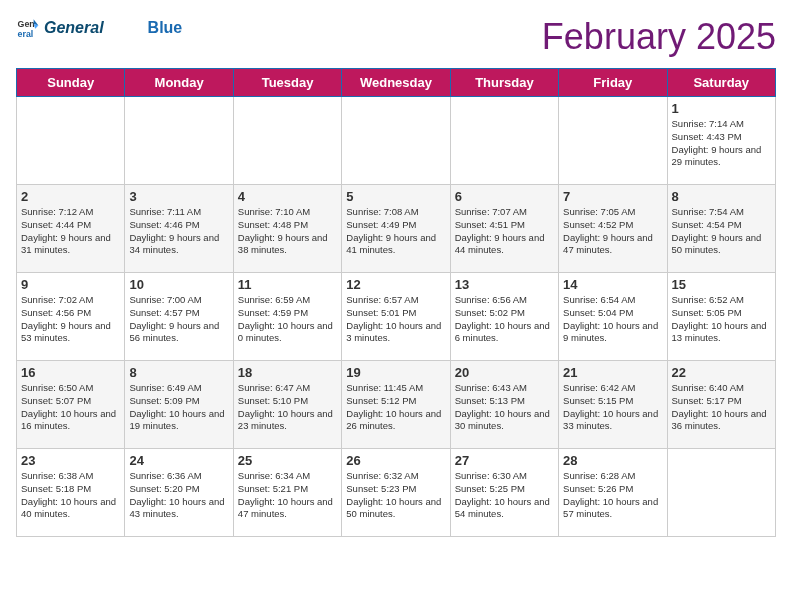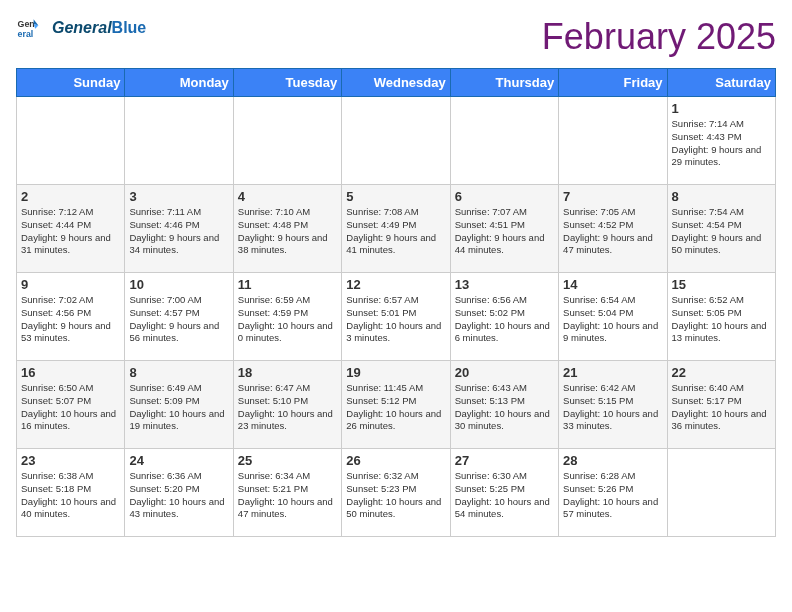--- a/index.html
+++ b/index.html
@@ -12,21 +12,21 @@
     }
     .header-section {
       display: flex;
       justify-content: space-between;
       align-items: flex-start;
       margin-bottom: 10px;
     }
     .logo {
       display: flex;
       align-items: center;
-      gap: 12px;
+      gap: 4px;
       text-align: right;
     }
     .logo-icon {
       width: 24px;
       height: 24px;
     }
     .title-section {
       text-align: right;
     }
     .calendar-title {
@@ -37,26 +37,26 @@
     .calendar-subtitle {
       font-size: 16px;
       color: #555;
     }
     table {
       width: 100%;
       border-collapse: collapse;
       table-layout: fixed;
     }
     thead tr th {
-      background-color: #3b82f6;
+      background-color: #be185d;
       color: #fff;
       padding: 6px 4px;
       font-size: 13px;
       font-weight: bold;
-      text-align: right;
+      text-align: center;
       border: 1px solid #1a6ab1;
     }
     tbody tr td {
       border: 1px solid #ccc;
       vertical-align: top;
       padding: 4px;
       height: 88px;
       background: #fff;
     }
     tbody tr:nth-child(even) td {
@@ -84,21 +84,21 @@
 <div class="header-section">
   <div class="logo">
     <svg class="logo-icon" viewBox="0 0 30 30">
       <text x="2" y="14" font-size="11" fill="#333" font-weight="bold">Gen</text>
       <text x="2" y="26" font-size="11" fill="#1a6ab1" font-weight="bold">eral</text>
       <polygon points="22,4 28,12 22,10" fill="#1a6ab1"></polygon>
       <polygon points="22,10 28,12 24,16" fill="#4da6ff"></polygon>
     </svg>
     <div>
       <div style="line-height:1">
-        <span style="font-size:16px;font-weight:bold;color:#0c4a6e;font-style:italic;">General</span><span style="font-size:16px;font-weight:bold;color:#1a6ab1;">Blue</span>
+        <span style="font-size:16px;font-weight:bold;color:#0c4a6e;font-style:italic;">General</span><span style="font-size:16px;font-weight:bold;color:#1a6ab1;margin-left:44px;">Blue</span>
       </div>
     </div>
   </div>
   <div class="title-section">
     <div class="calendar-title">February 2025</div>
   </div>
 </div>
 
 <table>
   <thead>

